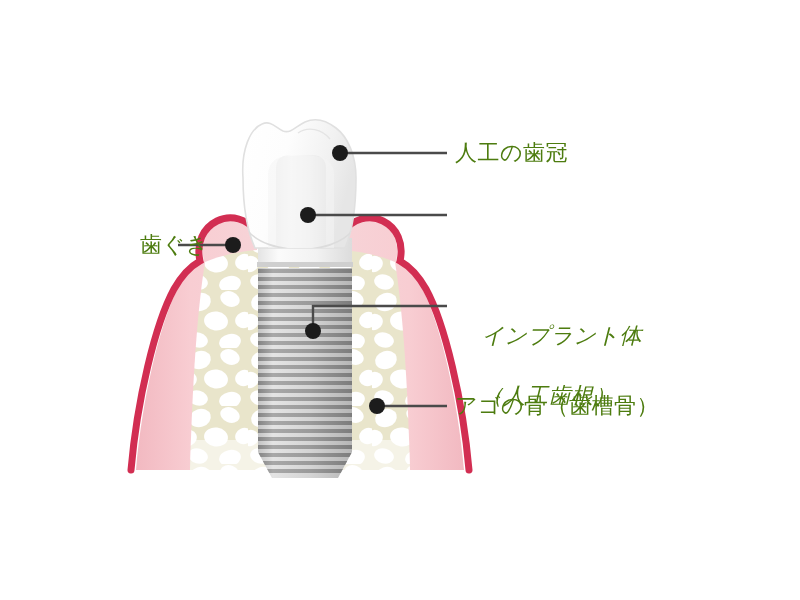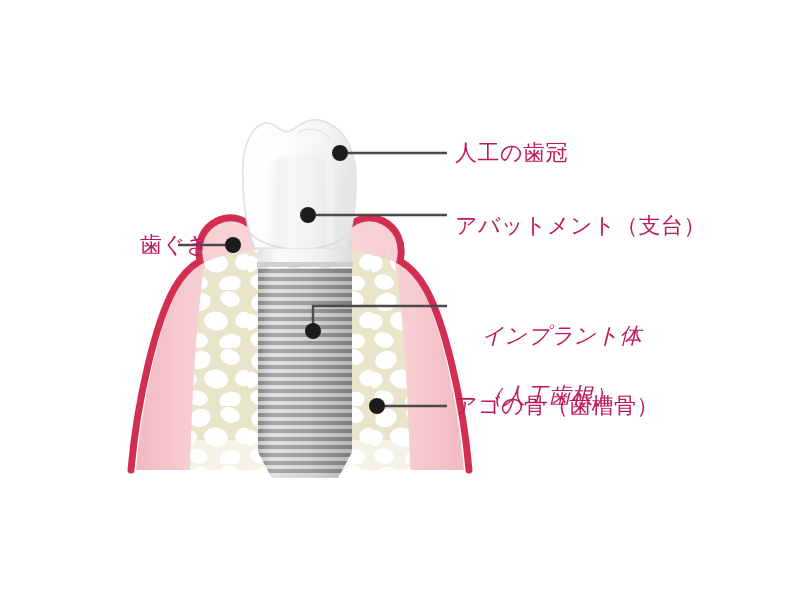--- a/index.html
+++ b/index.html
@@ -6,21 +6,21 @@
   body{
     width:800px;height:600px;
     background:#ffffff;
     font-family:"Liberation Sans","DejaVu Sans",sans-serif;
     overflow:hidden;
   }
   #stage{position:relative;width:800px;height:600px;}
   svg#diagram{position:absolute;left:0;top:0;width:800px;height:600px;display:block;}
   .lbl{
     position:absolute;
-    color:#be185d;
+    color:#4d7c0f;
     font-size:22px;
     line-height:30px;
     white-space:pre;
     letter-spacing:0.5px;
   }
   .lbl-right{left:455px;}
   .lbl-left{left:104px;}
   .lbl-2line{text-align:left;font-style:italic;}
   .lbl-2line .l2{display:block;text-align:center;}
 </style>
@@ -229,21 +229,20 @@
       <circle cx="340" cy="153" r="8"></circle>
       <circle cx="308" cy="215" r="8"></circle>
       <circle cx="313" cy="331" r="8"></circle>
       <circle cx="377" cy="406" r="8"></circle>
       <circle cx="233" cy="245" r="8"></circle>
     </g>
   </svg>
 
   <div class="lbl lbl-right" style="top:138px;">人工の歯冠</div>
 
-  <div class="lbl lbl-right" style="top:211px;">アバットメント（支台）</div>
 
   <div class="lbl lbl-right lbl-2line" style="top:291px;">
     <span>インプラント体</span>
     <span class="l2">（人工歯根）</span>
   </div>
 
   <div class="lbl lbl-right" style="top:391px;">アゴの骨（歯槽骨）</div>
 
   <div class="lbl lbl-left" style="top:230px;margin-left:36px;">歯ぐき</div>
 

